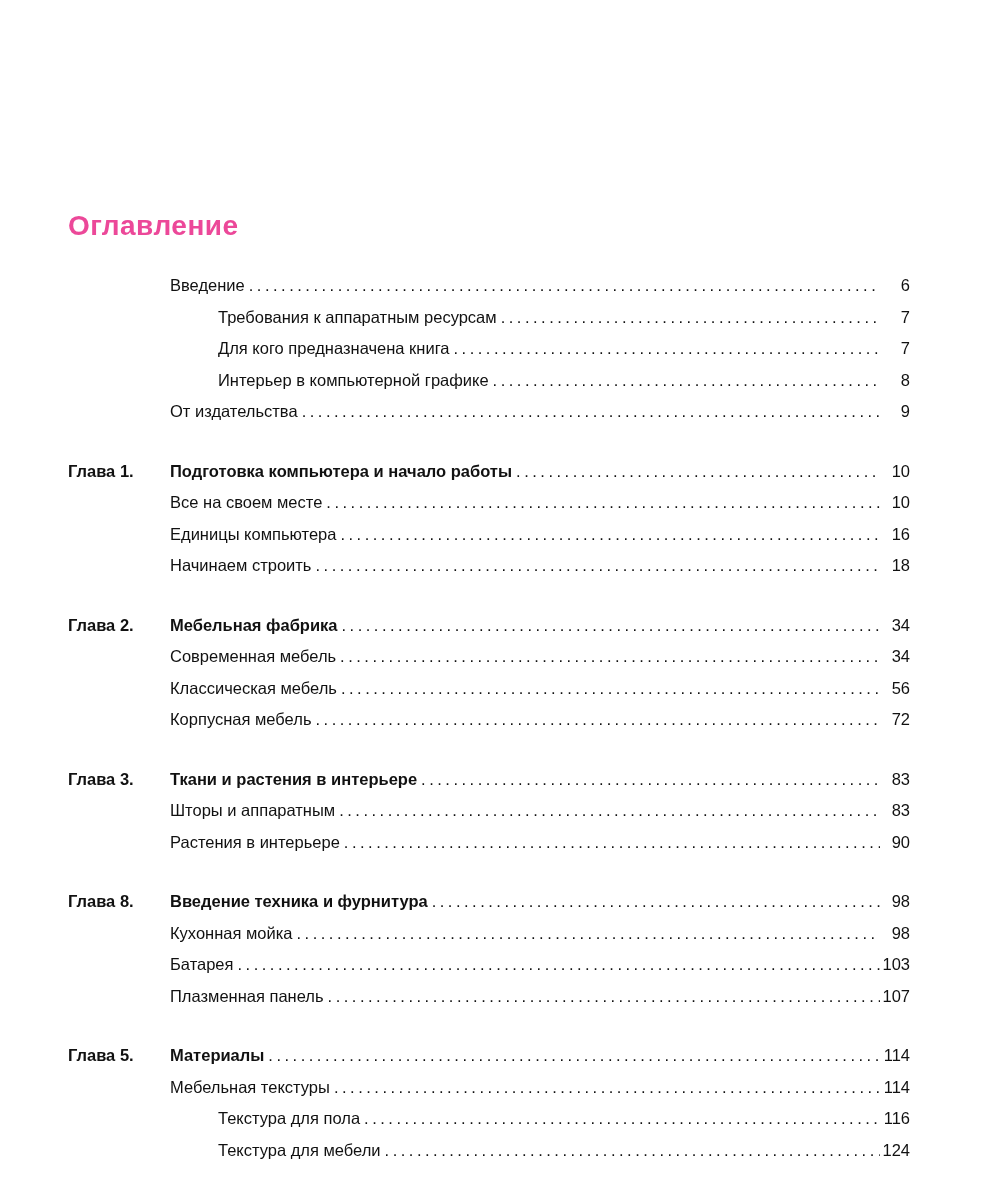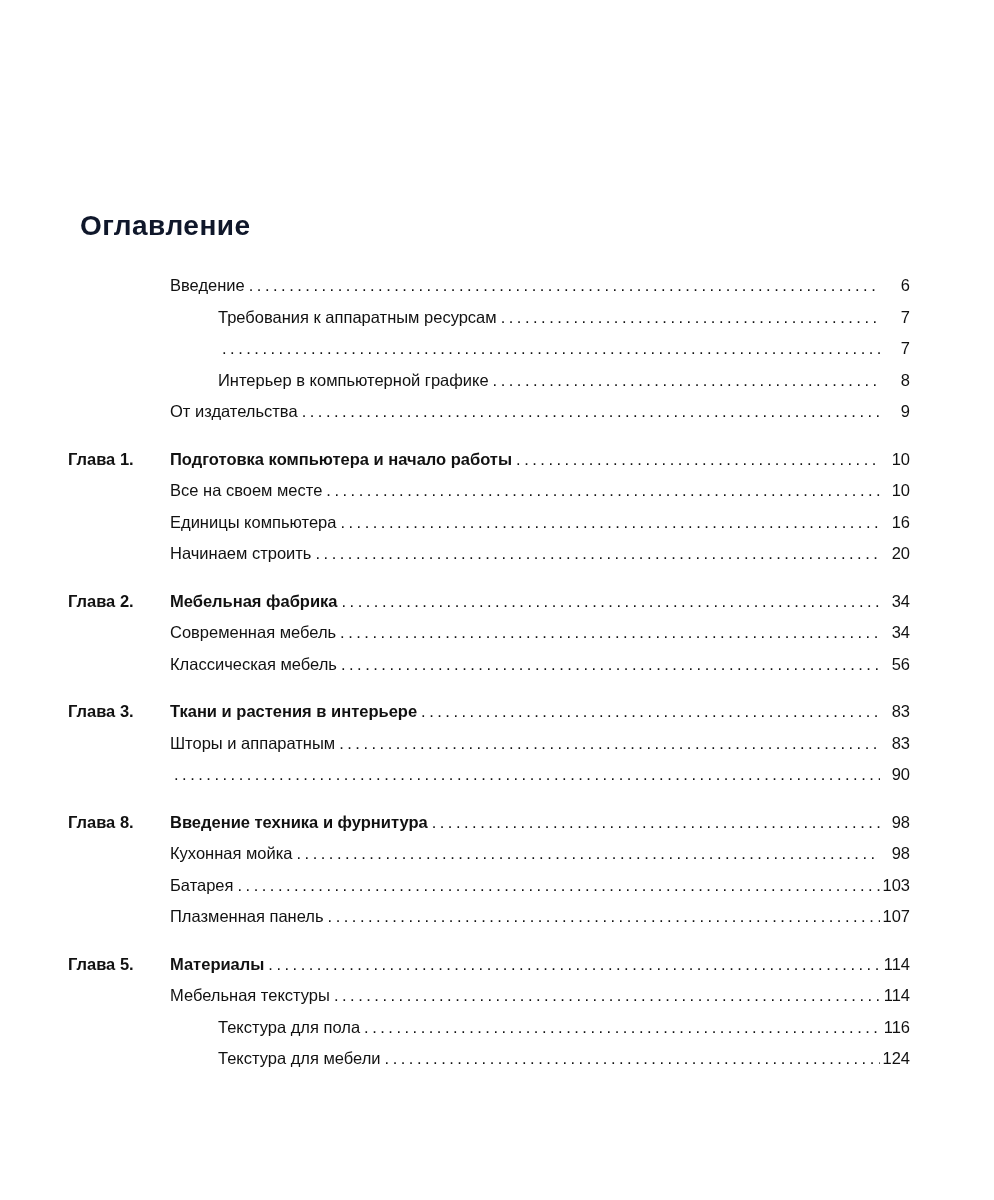--- a/index.html
+++ b/index.html
@@ -15,28 +15,28 @@
     overflow: hidden;
   }
   .page {
     box-sizing: border-box;
     width: 994px;
     height: 1200px;
     padding: 210px 84px 0 68px;
     background: #ffffff;
   }
   h1.page-title {
-    margin: 0 0 28px 12px;
+    margin: 0 0 28px 0;
     font-size: 28px;
     font-weight: 700;
     letter-spacing: 0.5px;
-    color: #0f172a;
+    color: #ec4899;
   }
   .toc-group {
-    margin-top: 16px;
+    margin-top: 28px;
   }
   .toc-group:first-child {
     margin-top: 0;
   }
   .toc-row {
     display: flex;
     align-items: flex-start;
     height: 31.5px;
     line-height: 31.5px;
     font-size: 16.5px;
@@ -86,20 +86,21 @@
           <span class="page-number">6</span>
         </div>
         <div class="toc-row level-2">
           <span class="chapter-label"></span>
           <span class="entry-title">Требования к аппаратным ресурсам</span>
           <span class="dot-leader"></span>
           <span class="page-number">7</span>
         </div>
         <div class="toc-row level-2">
           <span class="chapter-label"></span>
+          <span class="entry-title">Для кого предназначена книга</span>
           <span class="dot-leader"></span>
           <span class="page-number">7</span>
         </div>
         <div class="toc-row level-2">
           <span class="chapter-label"></span>
           <span class="entry-title">Интерьер в компьютерной графике</span>
           <span class="dot-leader"></span>
           <span class="page-number">8</span>
         </div>
         <div class="toc-row level-1">
@@ -125,21 +126,21 @@
         <div class="toc-row level-1">
           <span class="chapter-label"></span>
           <span class="entry-title">Единицы компьютера</span>
           <span class="dot-leader"></span>
           <span class="page-number">16</span>
         </div>
         <div class="toc-row level-1">
           <span class="chapter-label"></span>
           <span class="entry-title">Начинаем строить</span>
           <span class="dot-leader"></span>
-          <span class="page-number">20</span>
+          <span class="page-number">18</span>
         </div>
       </div>
       <div class="toc-group">
         <div class="toc-row level-1 bold">
           <span class="chapter-label">Глава 2.</span>
           <span class="entry-title">Мебельная фабрика</span>
           <span class="dot-leader"></span>
           <span class="page-number">34</span>
         </div>
         <div class="toc-row level-1">
@@ -147,36 +148,43 @@
           <span class="entry-title">Современная мебель</span>
           <span class="dot-leader"></span>
           <span class="page-number">34</span>
         </div>
         <div class="toc-row level-1">
           <span class="chapter-label"></span>
           <span class="entry-title">Классическая мебель</span>
           <span class="dot-leader"></span>
           <span class="page-number">56</span>
         </div>
+        <div class="toc-row level-1">
+          <span class="chapter-label"></span>
+          <span class="entry-title">Корпусная мебель</span>
+          <span class="dot-leader"></span>
+          <span class="page-number">72</span>
+        </div>
       </div>
       <div class="toc-group">
         <div class="toc-row level-1 bold">
           <span class="chapter-label">Глава 3.</span>
           <span class="entry-title">Ткани и растения в интерьере</span>
           <span class="dot-leader"></span>
           <span class="page-number">83</span>
         </div>
         <div class="toc-row level-1">
           <span class="chapter-label"></span>
           <span class="entry-title">Шторы и аппаратным</span>
           <span class="dot-leader"></span>
           <span class="page-number">83</span>
         </div>
         <div class="toc-row level-1">
           <span class="chapter-label"></span>
+          <span class="entry-title">Растения в интерьере</span>
           <span class="dot-leader"></span>
           <span class="page-number">90</span>
         </div>
       </div>
       <div class="toc-group">
         <div class="toc-row level-1 bold">
           <span class="chapter-label">Глава 8.</span>
           <span class="entry-title">Введение техника и фурнитура</span>
           <span class="dot-leader"></span>
           <span class="page-number">98</span>

